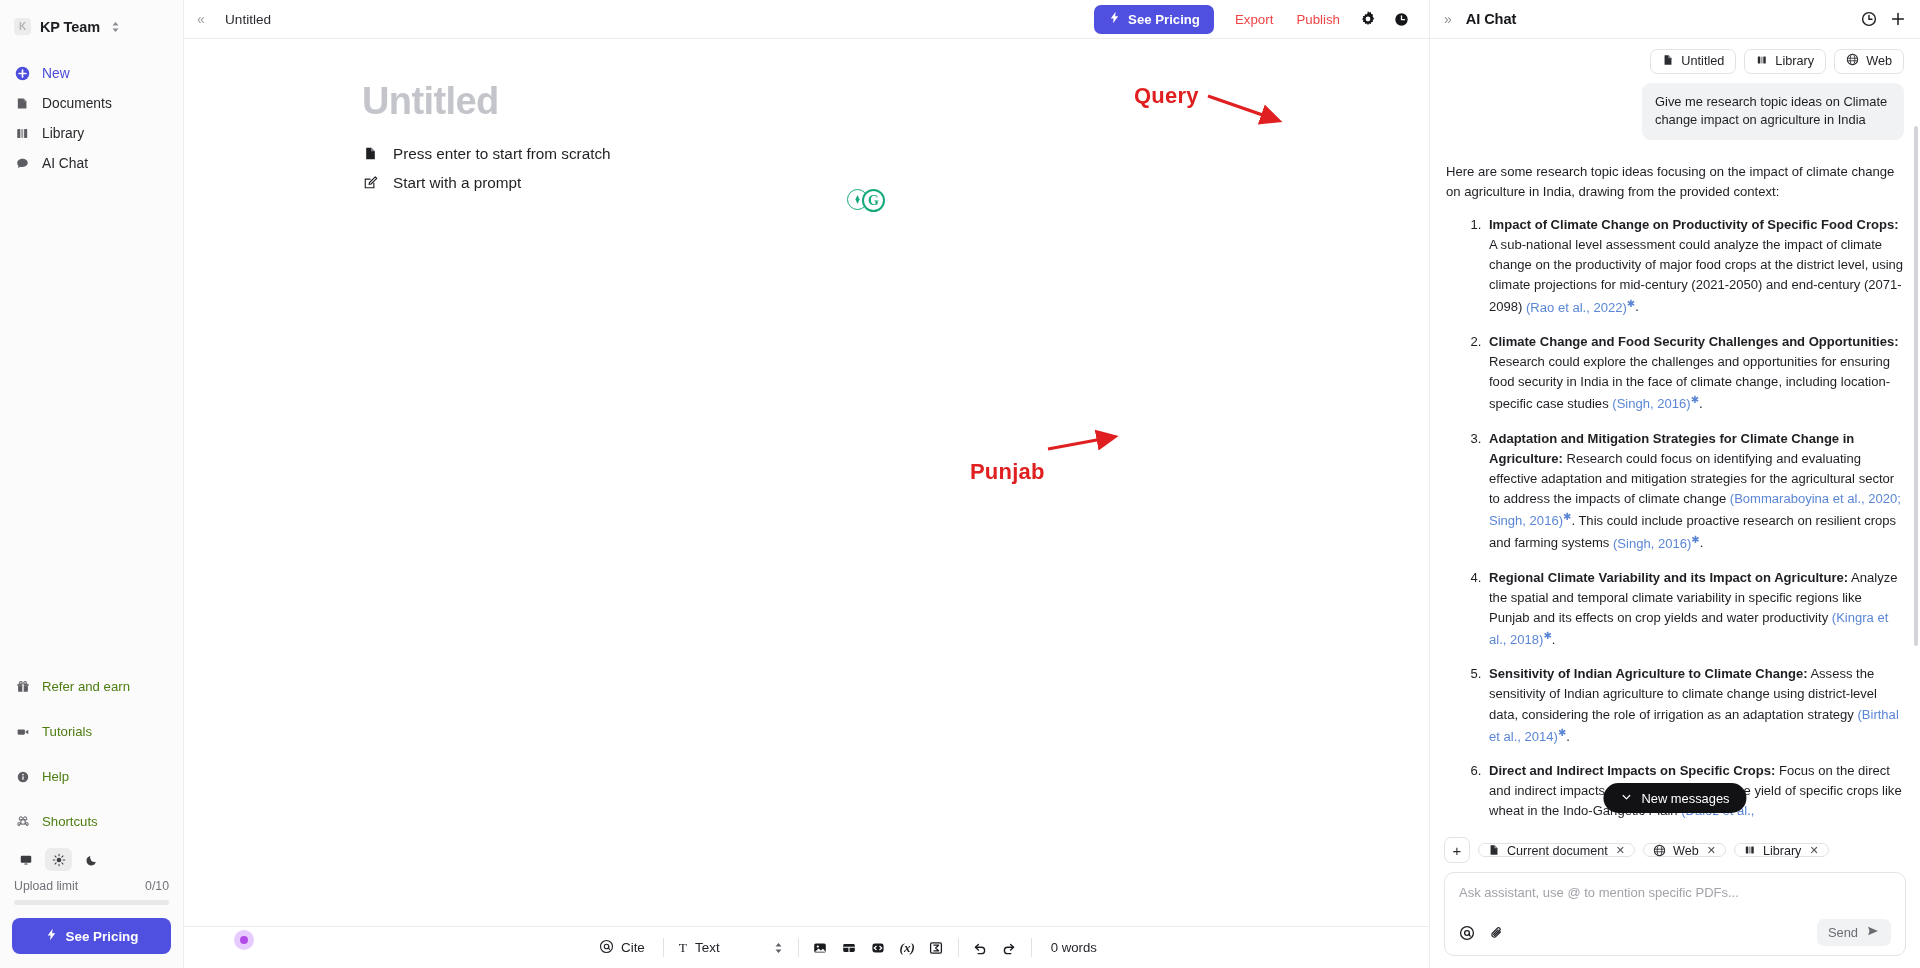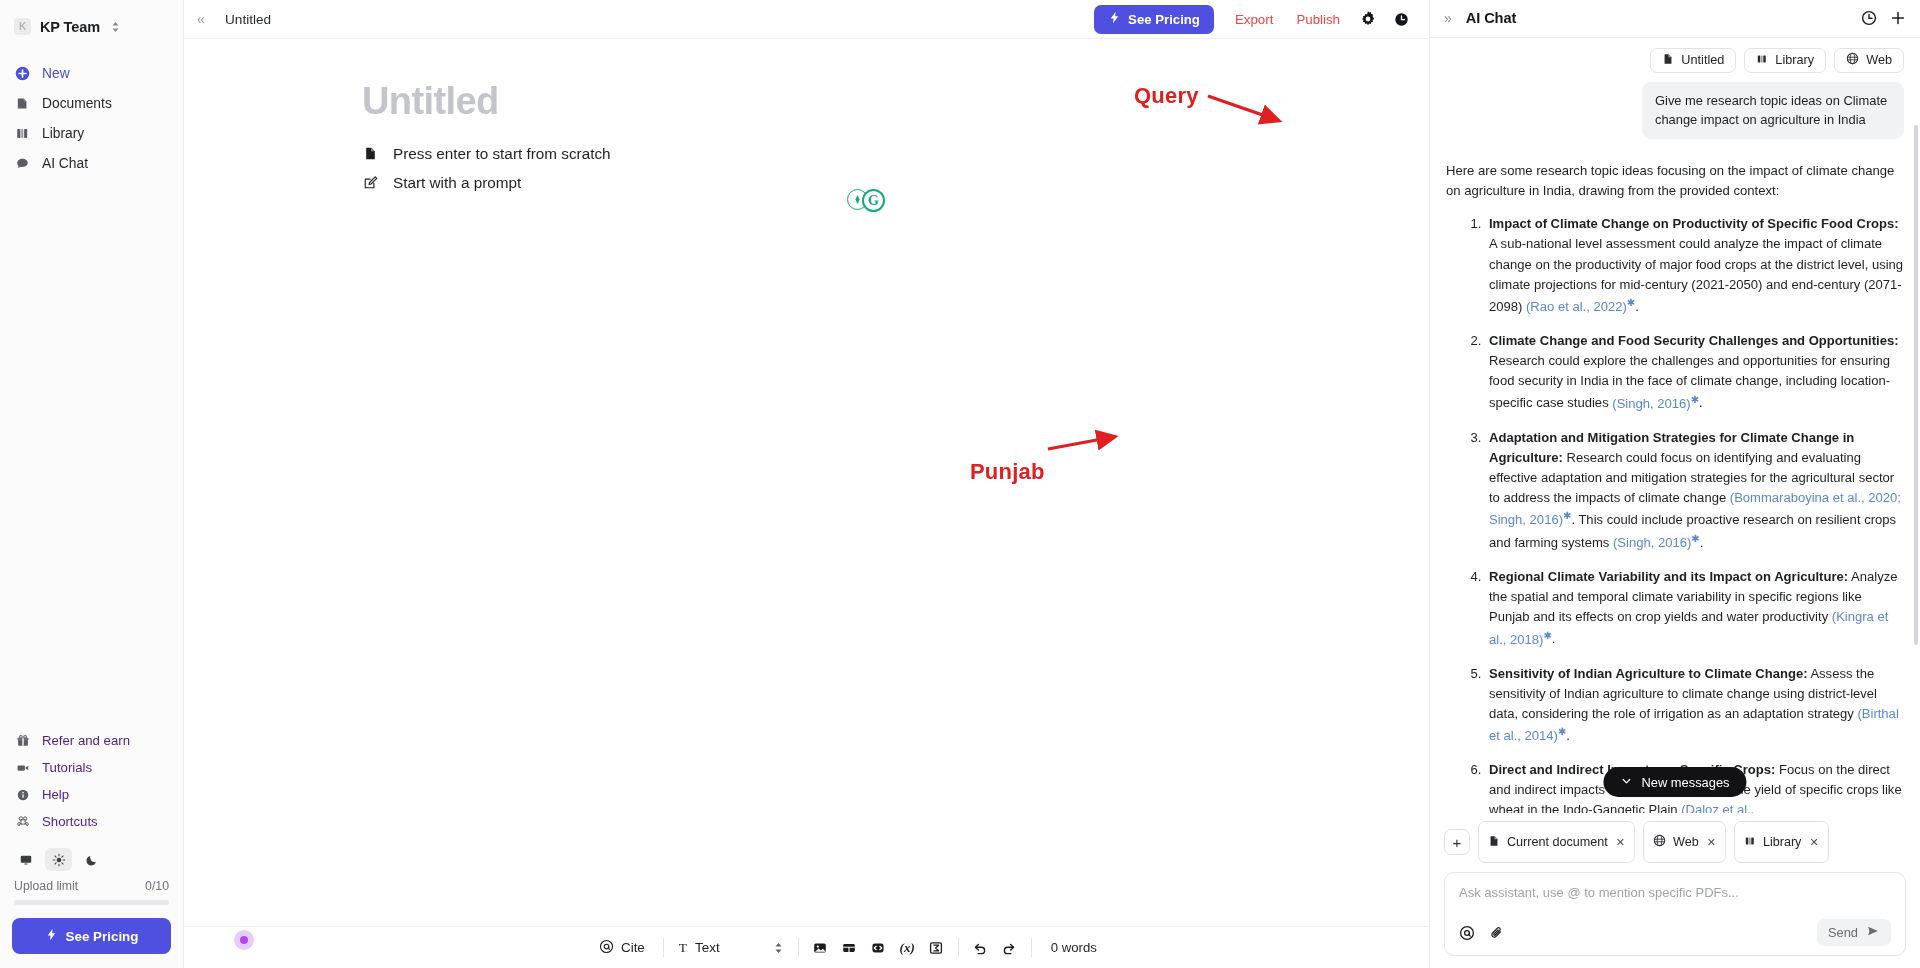--- a/index.html
+++ b/index.html
@@ -33,21 +33,21 @@
   .nav-item {
     display: flex; align-items: center; gap: 11px;
     height: 30px; padding: 0 14px; font-size: 13.8px; color: #27282c;
     cursor: pointer;
   }
   .nav-item.active { color: #4b4ddb; font-weight: 500; }
   .nav-ic { width: 17px; height: 17px; display: flex; align-items: center; justify-content: center; flex: 0 0 17px;}
   .nav-ic svg { display: block; }
   .spacer { flex: 1 1 auto; }
   .nav-bottom { display: flex; flex-direction: column; gap: 0; padding-bottom: 4px; }
-  .nav-bottom .nav-item { height: 27px; font-size: 13.2px; color: #4c1d95;}
+  .nav-bottom .nav-item { height: 27px; font-size: 13.2px; color: #4d7c0f; margin-top: 18px;}
   .theme-row { display: flex; align-items: center; gap: 6px; padding: 9px 12px 4px 12px; }
   .theme-btn {
     width: 27px; height: 23px; border-radius: 6px;
     display: flex; align-items: center; justify-content: center;
     color: #3c3d41; cursor: pointer;
   }
   .theme-btn.sel { background: #ececec; }
   .upload-row {
     display: flex; align-items: baseline; justify-content: space-between;
     padding: 4px 14px 0 14px; font-size: 12.3px; color: #71727a;
@@ -199,21 +199,21 @@
   }
 
   .chat-foot { padding: 8px 14px 12px 14px; }
   .ctx-row { display: flex; align-items: center; gap: 8px; }
   .ctx-plus {
     width: 26px; height: 26px; border: 1px solid #e2e2e5; border-radius: 7px;
     display: flex; align-items: center; justify-content: center;
     font-size: 15px; color: #2b2c30; cursor: pointer;
   }
   .ctx-chip {
-    display: flex; align-items: center; gap: 7px; height: 42px; padding: 0 9px;
+    display: flex; gap: 7px; height: 14px; padding: 0 9px;
     border: 1px solid #e2e2e5; border-radius: 7px; font-size: 12.6px;
     color: #232428; background: #fff; cursor: pointer;
   }
   .ctx-chip .x { color: #4f5055; font-size: 11px; margin-left: 1px; }
   .composer {
     margin-top: 9px; border: 1px solid #e4e4e7; border-radius: 10px;
     height: 84px; padding: 12px 14px 9px 14px;
     display: flex; flex-direction: column;
   }
   .composer-ph { font-size: 13px; color: #a2a3a9; }

